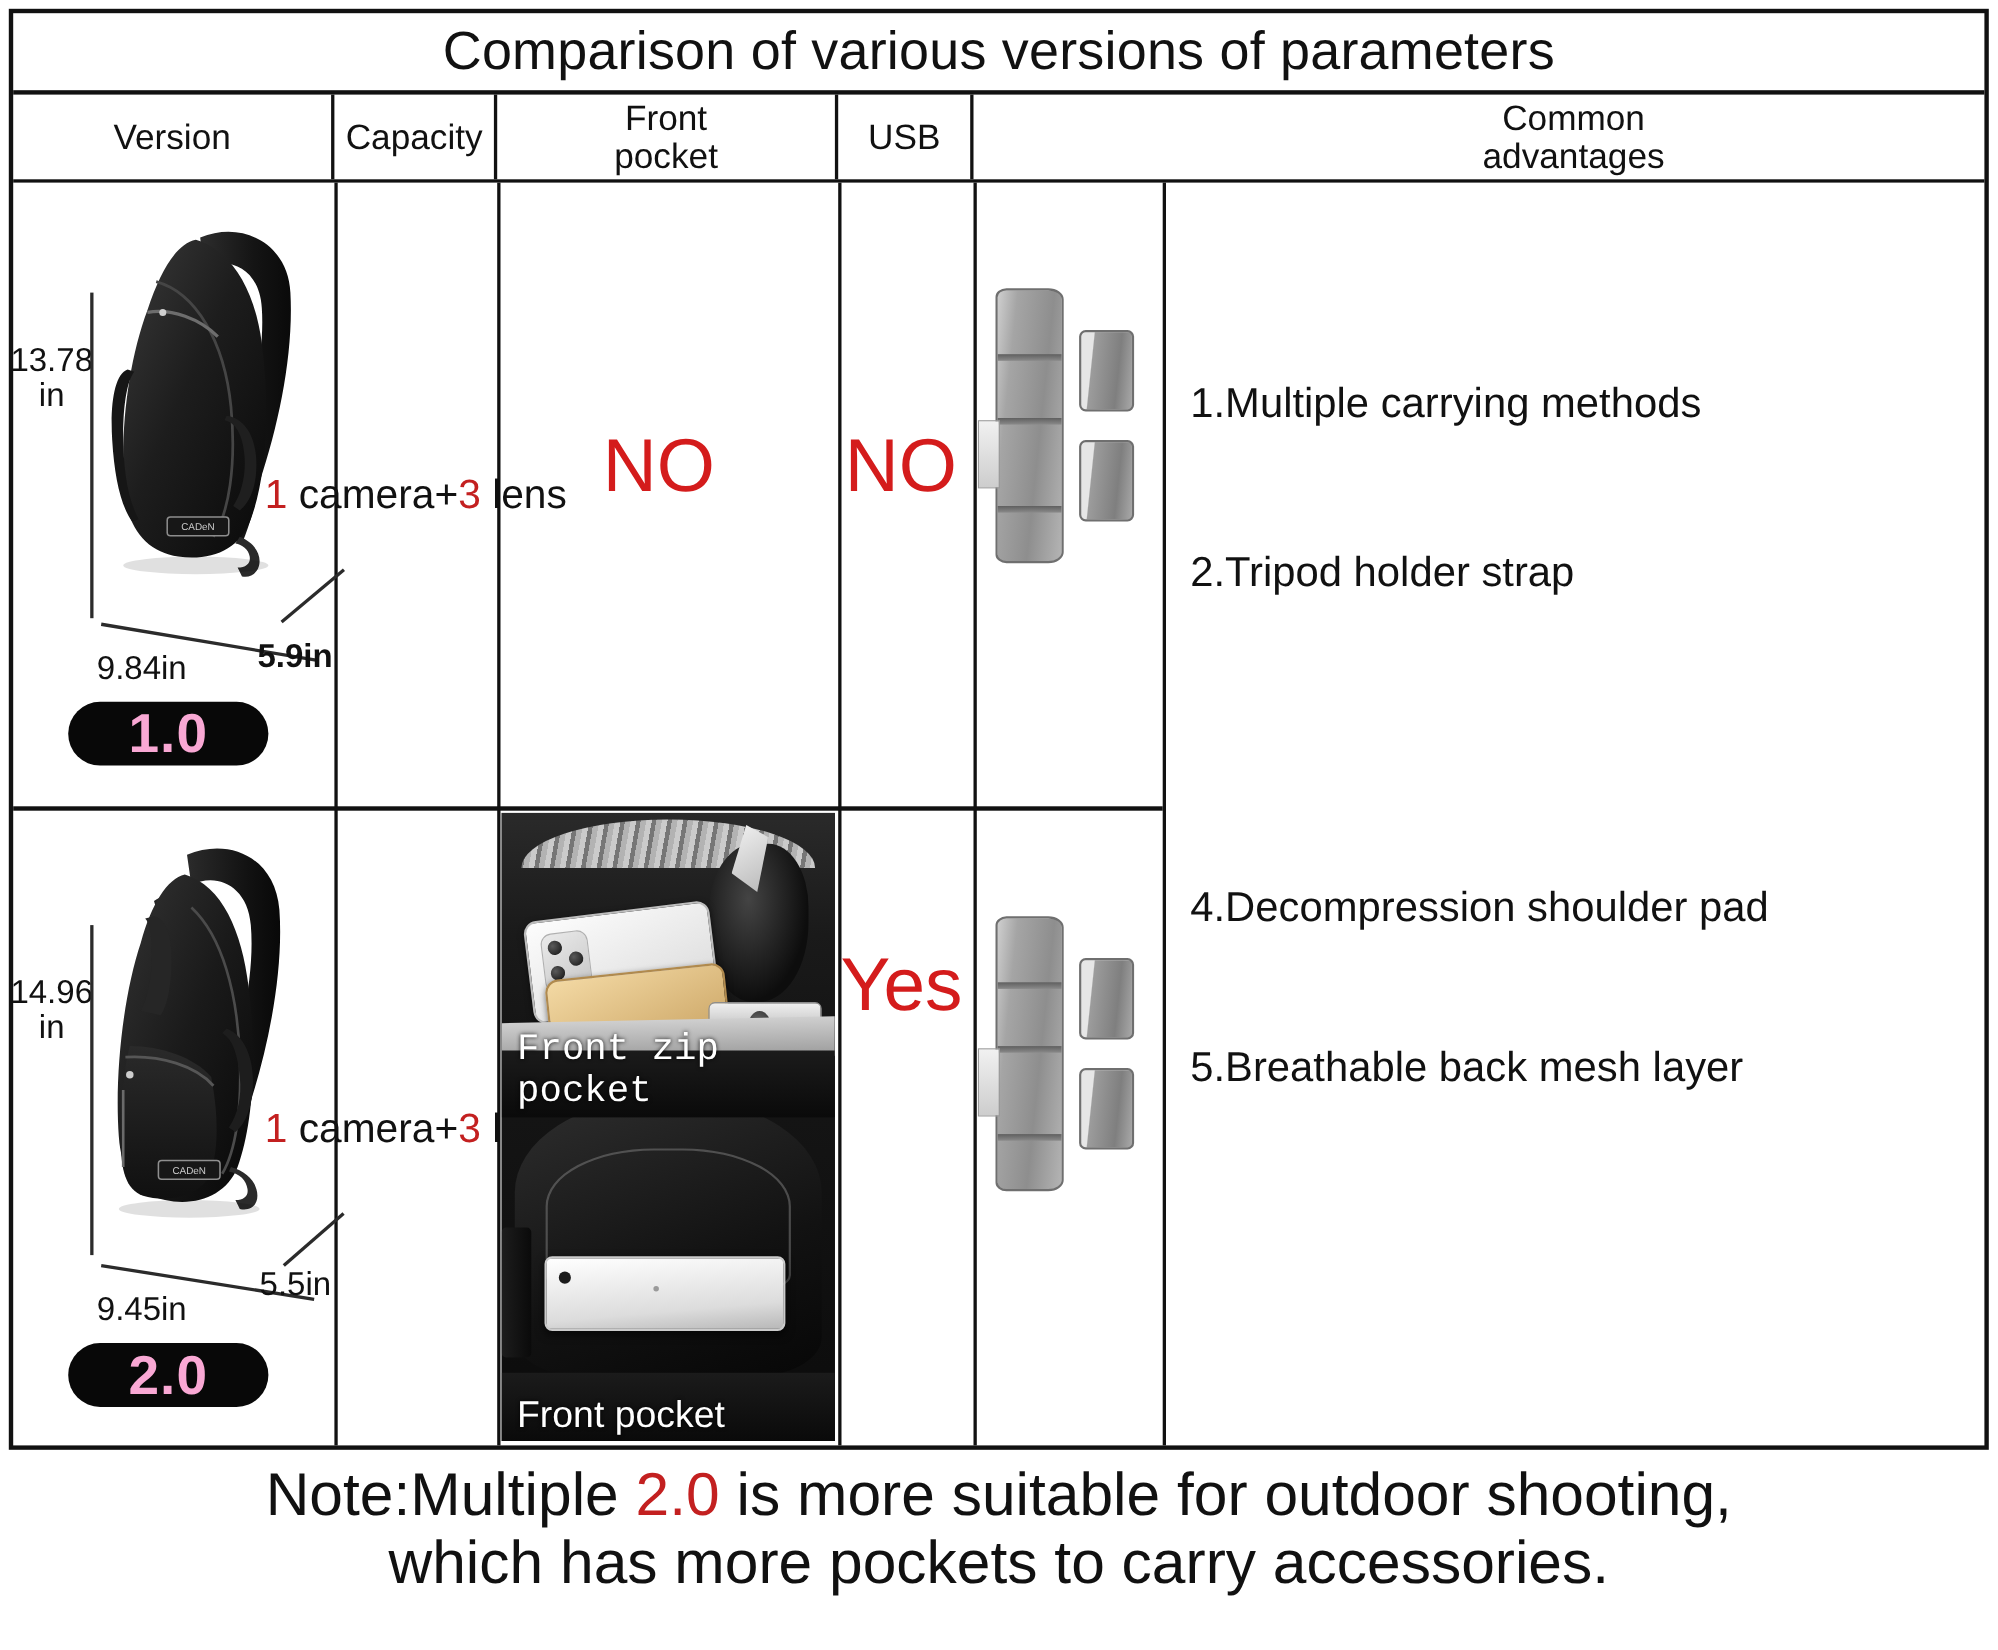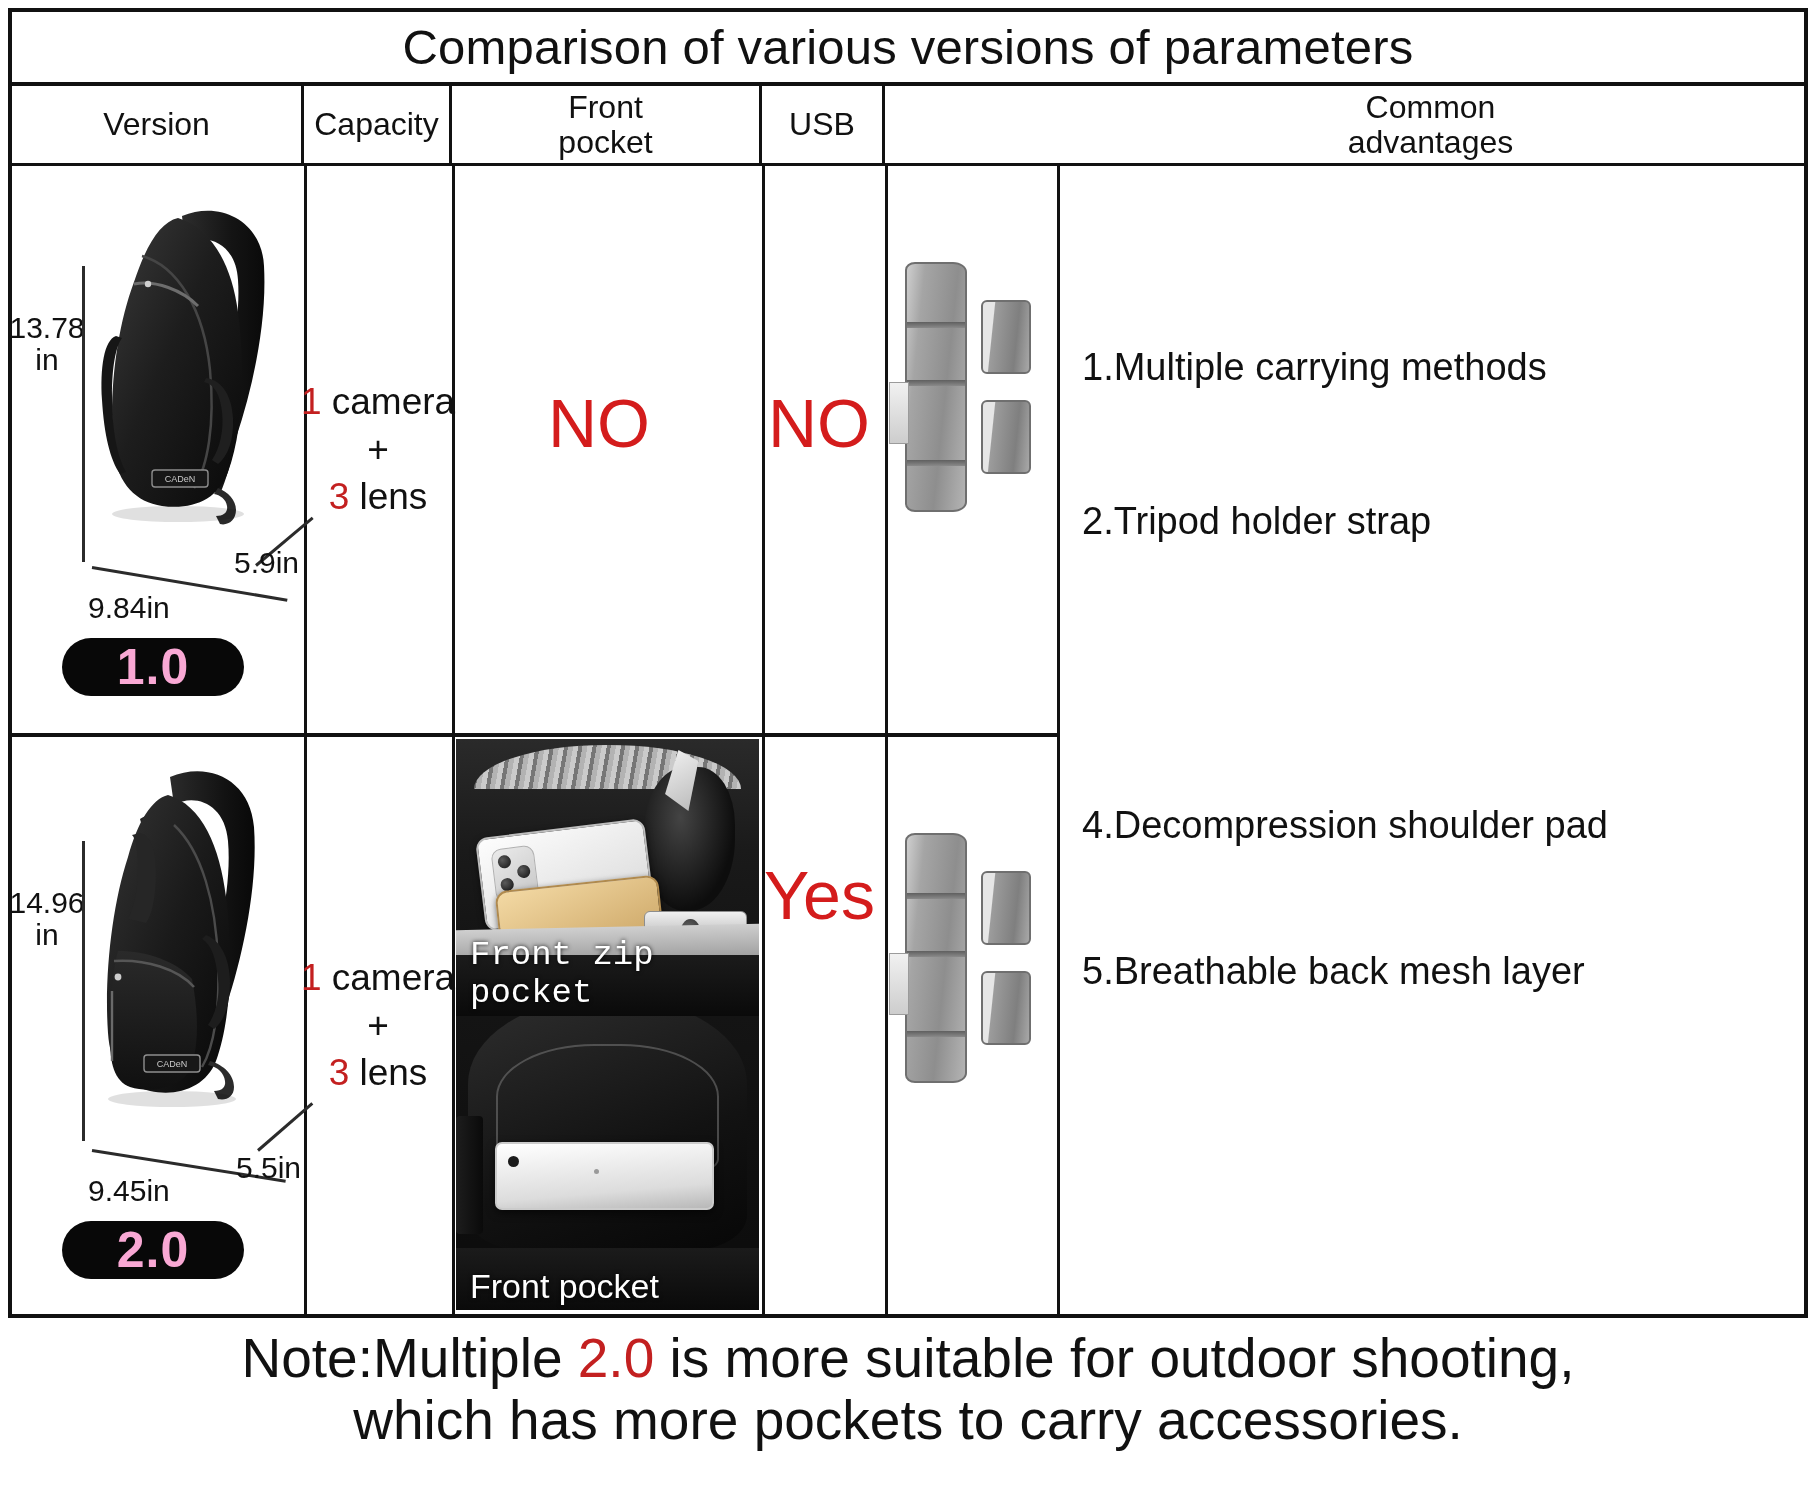--- a/index.html
+++ b/index.html
@@ -63,21 +63,21 @@
   .badge {
     position: absolute;
     background: #080808;
     border-radius: 999px;
     display: flex; align-items: center; justify-content: center;
     color: #f9a8d4; font-size: 50px; font-weight: 700; letter-spacing: 1px;
   }
 
   
   .cap-cell {
-    position: absolute; display: flex; flex-direction: column;
+    position: absolute; display: flex; 
     align-items: center; justify-content: center;
     font-size: 37px; line-height: 1.28; white-space: nowrap;
   }
   .num-red { color: #c32020; }
 
   
   .bigword {
     position: absolute; color: #d41c1c; font-size: 68px; white-space: nowrap;
   }
 
@@ -308,21 +308,21 @@
 
             <path d="M132 300 C142 304 150 312 150 322 C150 332 142 338 134 336 L130 328 C138 328 142 324 141 318 C140 311 134 307 128 306 Z" fill="#2a2a2a"></path>
 
             <ellipse cx="92" cy="326" rx="66" ry="8" fill="#000" opacity="0.12"></ellipse>
           </svg>
         </div>
 
         <div class="dim-line-diag" style="left:80px;top:400px;width:198px;transform:rotate(9.5deg);"></div>
         <div class="dim-line-diag" style="left:244px;top:398px;width:74px;transform:rotate(-40deg);"></div>
         <div class="dim-h-label" style="left:76px;top:425px;">9.84in</div>
-        <div class="dim-h-label" style="left:222px;top:380px;">5.9in</div>
+        <div class="dim-h-label" style="left:222px;top:414px;font-weight:bold;">5.9in</div>
 
         <div class="badge" style="left:50px;top:472px;width:182px;height:58px;">1.0</div>
       </div>
 
       <div class="cap-cell" style="left:292px;top:0;width:148px;height:567px;">
         <div>
           <span class="num-red">1</span>
           <span>camera</span>
         </div>
         <div>+</div>

